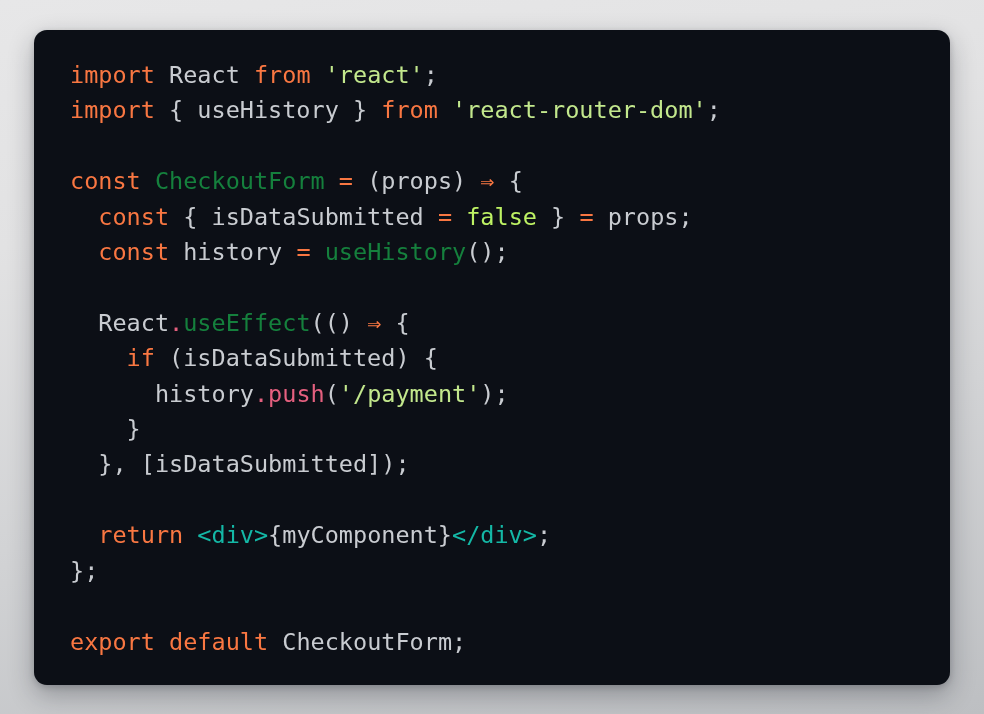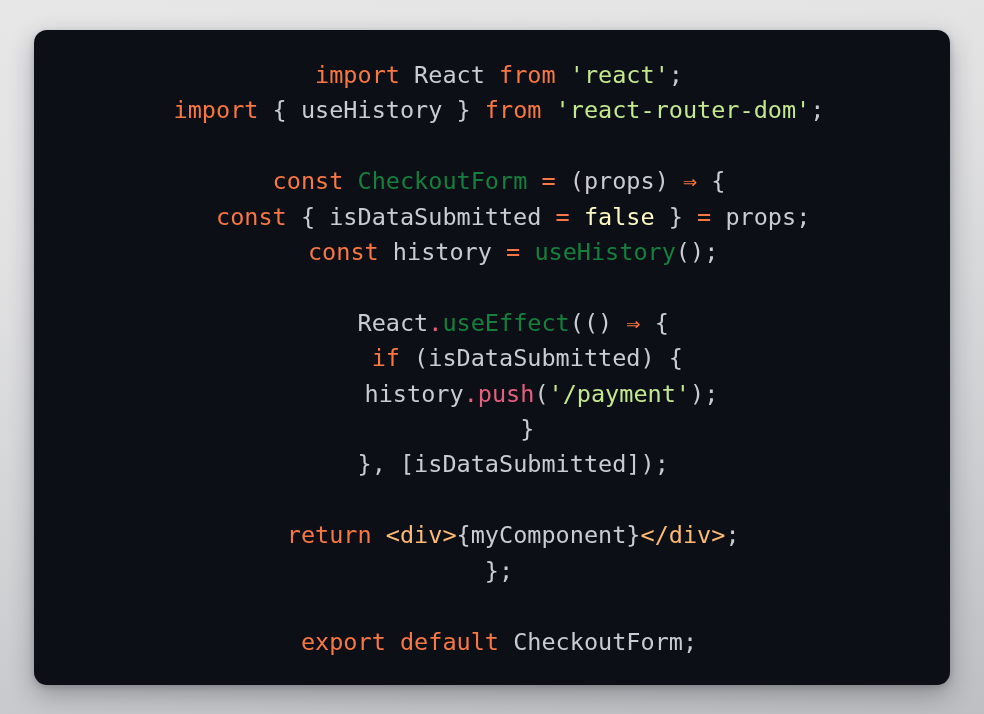--- a/index.html
+++ b/index.html
@@ -11,21 +11,20 @@
     height: 714px;
     overflow: hidden;
     font-family: "DejaVu Sans Mono", monospace;
     background: linear-gradient(170deg, #e7e7e8 0%, #e2e2e3 28%, #d2d3d5 62%, #bdbfc2 100%);
   }
 
   #stage {
     position: relative;
     width: 984px;
     height: 714px;
-    text-align: center;
   }
 
   
   #code-card {
     position: absolute;
     left: 34px;
     top: 30px;
     width: 916px;
     height: 655px;
     background: #0c0f16;
@@ -59,23 +58,23 @@
   .ln {
     display: block;
     min-height: 35.4px;
   }
 
   
   .t-kw      { color: #f97742; }  
   .t-plain   { color: #c9ccd1; }  
   .t-str     { color: #c3e88d; }  
   .t-fn      { color: #15803d; }  
-  .t-bool    { color: #fef9c3; }  
+  .t-bool    { color: #bef264; }  
   .t-method  { color: #e5607f; }  
-  .t-tag     { color: #fdba74; }  
+  .t-tag     { color: #14b8a6; }  
   .t-op      { color: #f97742; }  
 </style>
 </head>
 <body>
 
 <div id="stage">
   <div id="code-card">
     <div id="code-body">
       <pre id="code-pre"><span class="ln"><span class="t-kw">import</span><span class="t-plain"> </span><span class="t-plain">React</span><span class="t-plain"> </span><span class="t-kw">from</span><span class="t-plain"> </span><span class="t-str">'react'</span><span class="t-plain">;</span></span><span class="ln"><span class="t-kw">import</span><span class="t-plain"> { useHistory } </span><span class="t-kw">from</span><span class="t-plain"> </span><span class="t-str">'react-router-dom'</span><span class="t-plain">;</span></span><span class="ln">​</span><span class="ln"><span class="t-kw">const</span><span class="t-plain"> </span><span class="t-fn">CheckoutForm</span><span class="t-plain"> </span><span class="t-op">=</span><span class="t-plain"> (props) </span><span class="t-op">⇒</span><span class="t-plain"> {</span></span><span class="ln"><span class="t-plain">  </span><span class="t-kw">const</span><span class="t-plain"> { isDataSubmitted </span><span class="t-op">=</span><span class="t-plain"> </span><span class="t-bool">false</span><span class="t-plain"> } </span><span class="t-op">=</span><span class="t-plain"> props;</span></span><span class="ln"><span class="t-plain">  </span><span class="t-kw">const</span><span class="t-plain"> history </span><span class="t-op">=</span><span class="t-plain"> </span><span class="t-fn">useHistory</span><span class="t-plain">();</span></span><span class="ln">​</span><span class="ln"><span class="t-plain">  React</span><span class="t-method">.</span><span class="t-fn">useEffect</span><span class="t-plain">(() </span><span class="t-op">⇒</span><span class="t-plain"> {</span></span><span class="ln"><span class="t-plain">    </span><span class="t-kw">if</span><span class="t-plain"> (isDataSubmitted) {</span></span><span class="ln"><span class="t-plain">      history</span><span class="t-method">.</span><span class="t-method">push</span><span class="t-plain">(</span><span class="t-str">'/payment'</span><span class="t-plain">);</span></span><span class="ln"><span class="t-plain">    }</span></span><span class="ln"><span class="t-plain">  }, [isDataSubmitted]);</span></span><span class="ln">​</span><span class="ln"><span class="t-plain">  </span><span class="t-kw">return</span><span class="t-plain"> </span><span class="t-tag">&lt;div&gt;</span><span class="t-plain">{myComponent}</span><span class="t-tag">&lt;/div&gt;</span><span class="t-plain">;</span></span><span class="ln"><span class="t-plain">};</span></span><span class="ln">​</span><span class="ln"><span class="t-kw">export</span><span class="t-plain"> </span><span class="t-kw">default</span><span class="t-plain"> </span><span class="t-plain">CheckoutForm;</span></span></pre>
     </div>

